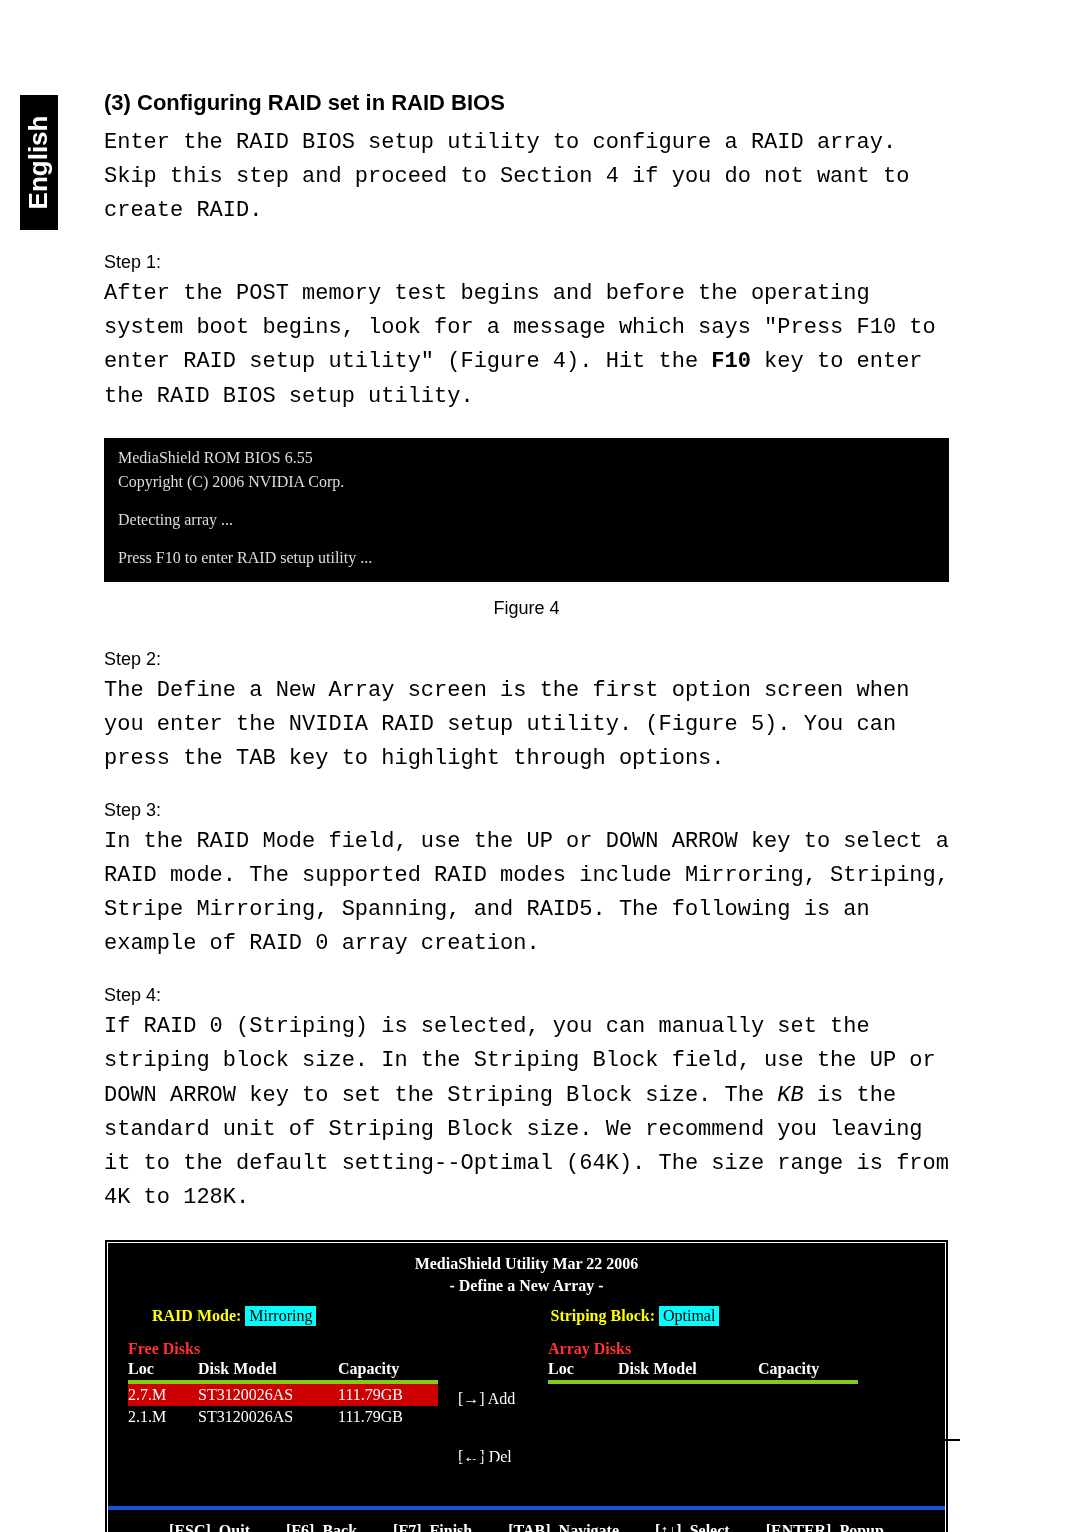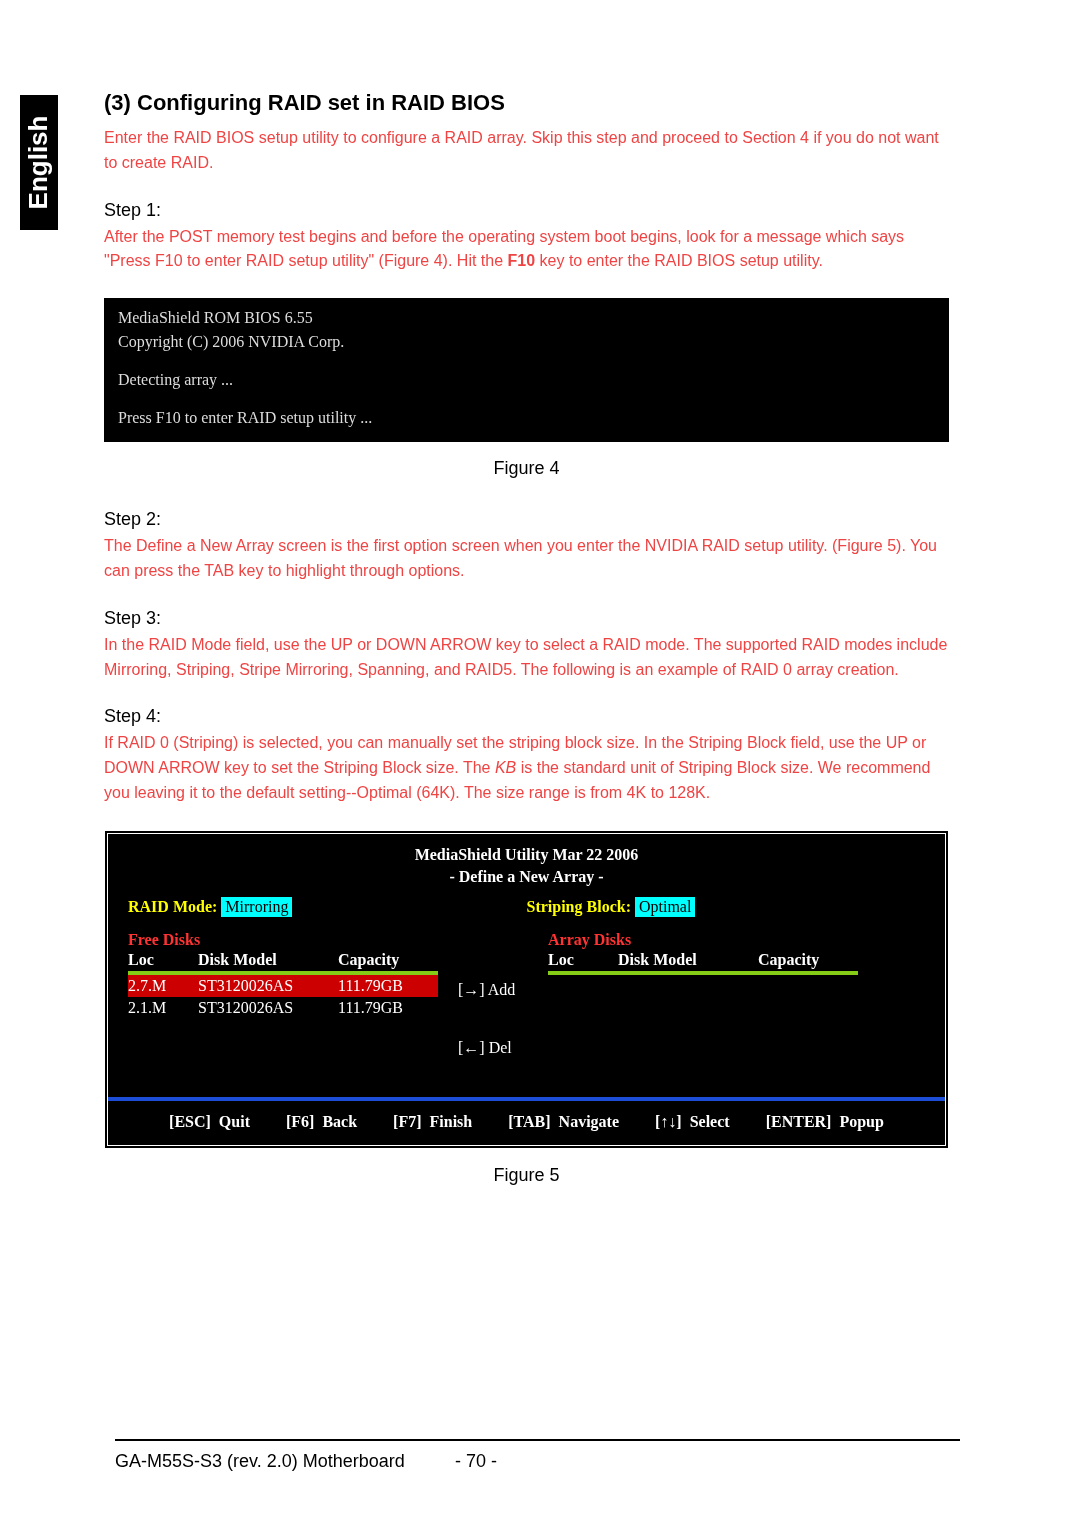--- a/index.html
+++ b/index.html
@@ -41,24 +41,25 @@
       left: 104px;
       top: 90px;
       width: 845px;
     }
     .section-title {
       font-size: 22px;
       font-weight: bold;
       margin-bottom: 10px;
     }
     .body-text {
-      font-size: 16px;
+      font-size: 22px;
       line-height: 1.55;
-      color: #ef4444;
+      color: #000000;
       margin-bottom: 24px;
+      font-family: Liberation Mono, monospace;
     }
     .step-label {
       font-size: 18px;
       margin-bottom: 4px;
     }
     .bios-console {
       background: #000;
       color: #ddd;
       font-family: "Times New Roman", serif;
       font-size: 16px;
@@ -90,21 +91,21 @@
     }
     .raid-row {
       display: flex;
       padding: 4px 20px 10px 20px;
     }
     .raid-row-half {
       width: 50%;
       display: flex;
       align-items: center;
     }
-    .yellow { color: #ffff00; font-weight: bold; }
+    .yellow { color: #ffff00; font-weight: bold; margin-left: 24px; }
     .red { color: #ff3333; font-weight: bold; }
     .hl-cyan { background: #00ffff; color: #000; font-weight: normal; padding: 1px 4px; margin-left: 4px;}
     .disks-area {
       display: flex;
       padding: 4px 0 0 20px;
     }
     .disks-col {
       width: 320px;
     }
     .disks-header {

